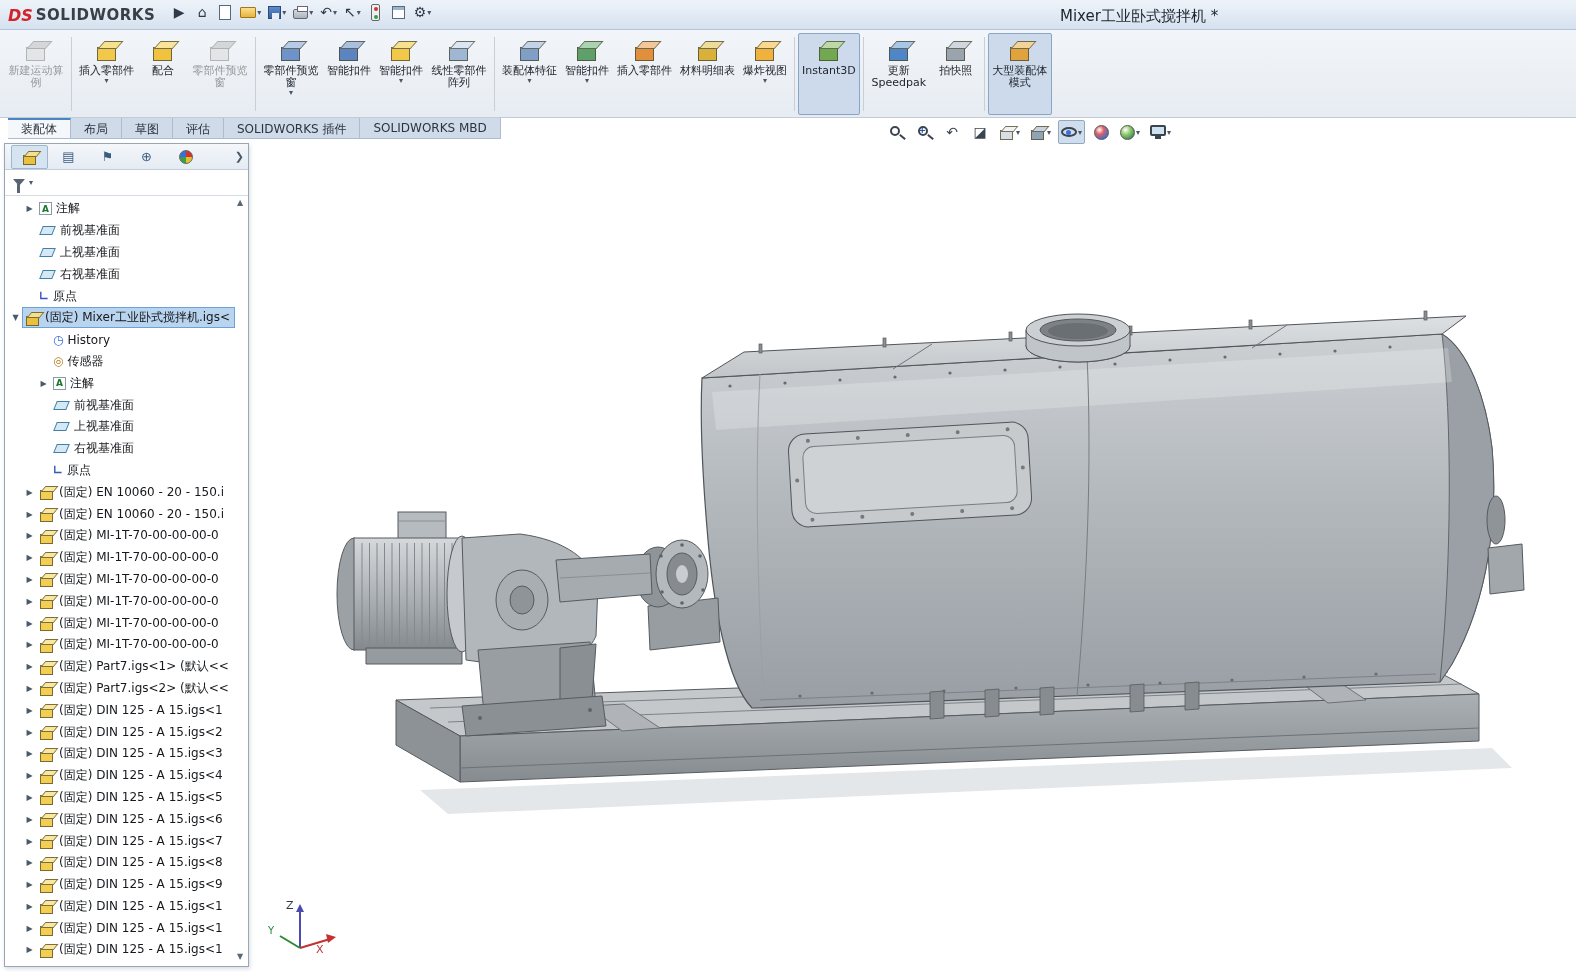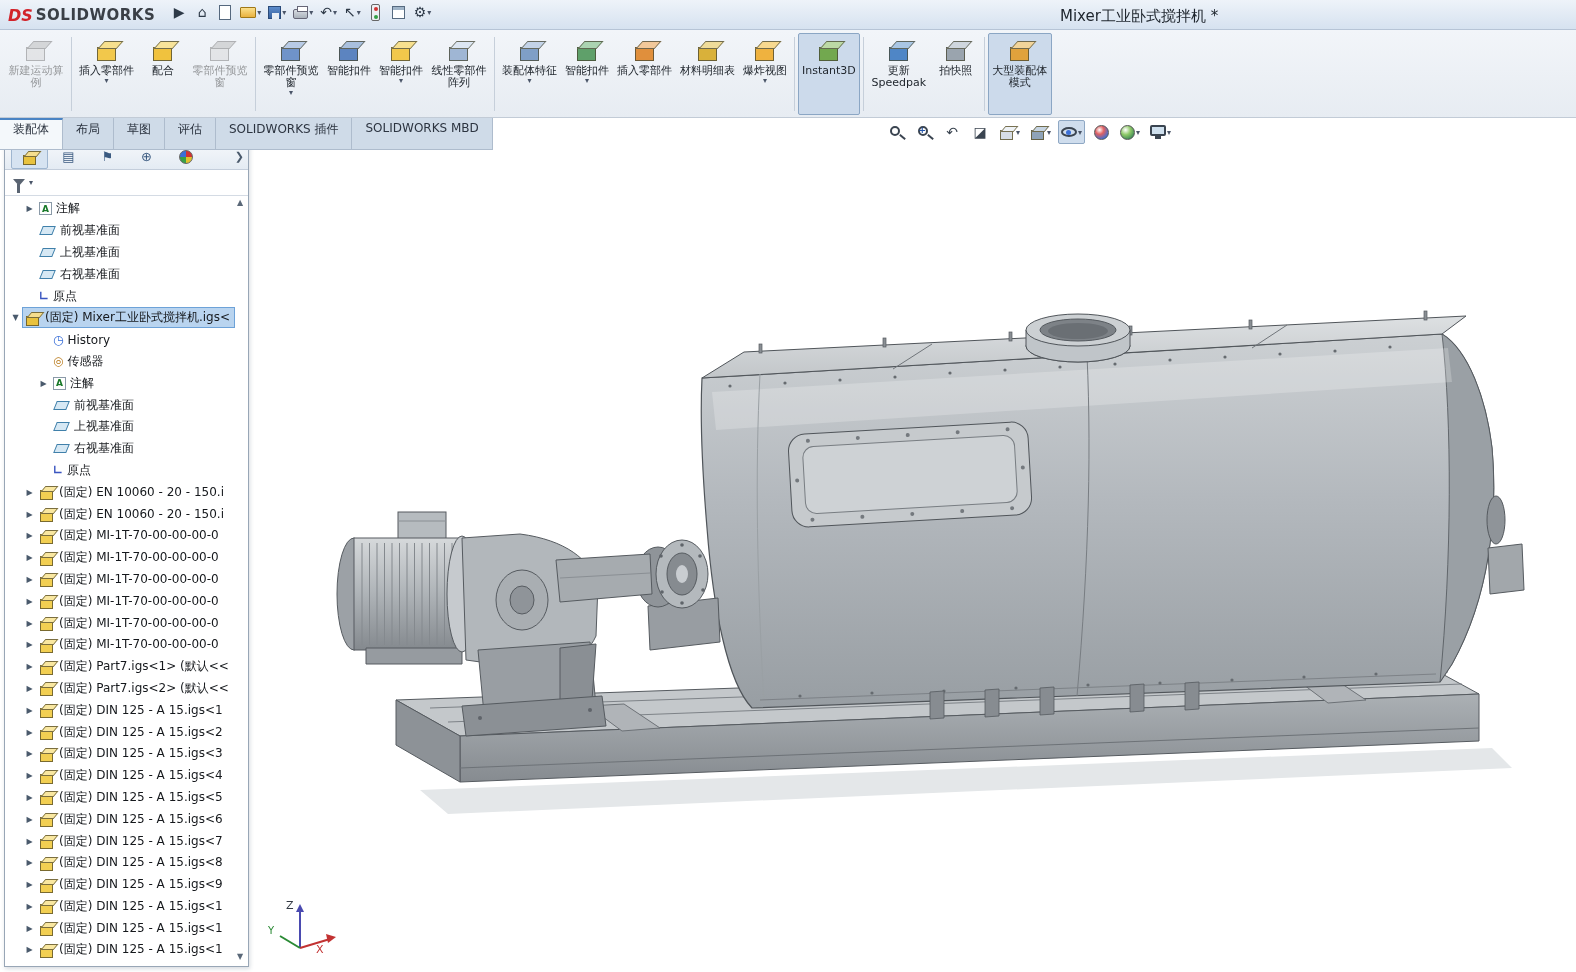--- a/index.html
+++ b/index.html
@@ -27,21 +27,21 @@
   .rbtn.disabled{opacity:.45;filter:grayscale(1)}
   .rlab{display:block;font-size:11px;line-height:12px;color:#22282f;max-width:56px}
   .rcaret{font-size:8px;color:#4a5568;line-height:7px}
   .rsep{width:1px;background:#c6cfda;margin:4px 3px;align-self:stretch}
   .cubeic{width:28px;height:27px;position:relative;margin-bottom:1px;flex:0 0 27px}
   .cubeic::before{content:"";position:absolute;left:4px;top:10px;width:17px;height:12px;
     background:var(--c1,#f2c84b);border:1px solid rgba(70,70,50,.75)}
   .cubeic::after{content:"";position:absolute;left:8px;top:4px;width:17px;height:6px;
     background:var(--c2,#f7e08e);border:1px solid rgba(70,70,50,.75);transform:skewX(-42deg)}
   
-  .ctabs{position:absolute;top:118px;left:0;height:32px;z-index:38;display:flex}
+  .ctabs{position:absolute;top:118px;left:8px;height:21px;z-index:38;display:flex}
   .ctab{padding:3px 13px 0;font-size:12px;color:#2c3440;background:#cfdbe8;
     border:1px solid #aebccd;border-top:none;border-left:none;white-space:nowrap}
   .ctab.active{background:#f4f8fb;border-top:2px solid #4a84c4;padding-top:1px}
   
   .headsup{position:absolute;left:884px;top:120px;z-index:30;display:flex;gap:4px;align-items:center}
   .hbtn{height:24px;min-width:24px;padding:0 2px;display:flex;align-items:center;justify-content:center;
     border:1px solid transparent;border-radius:2px}
   .hbtn.pressed{background:#cfdded;border-color:#8fa8c4}
   .hbtn .g{font-size:14px;color:#3a4450}
   

